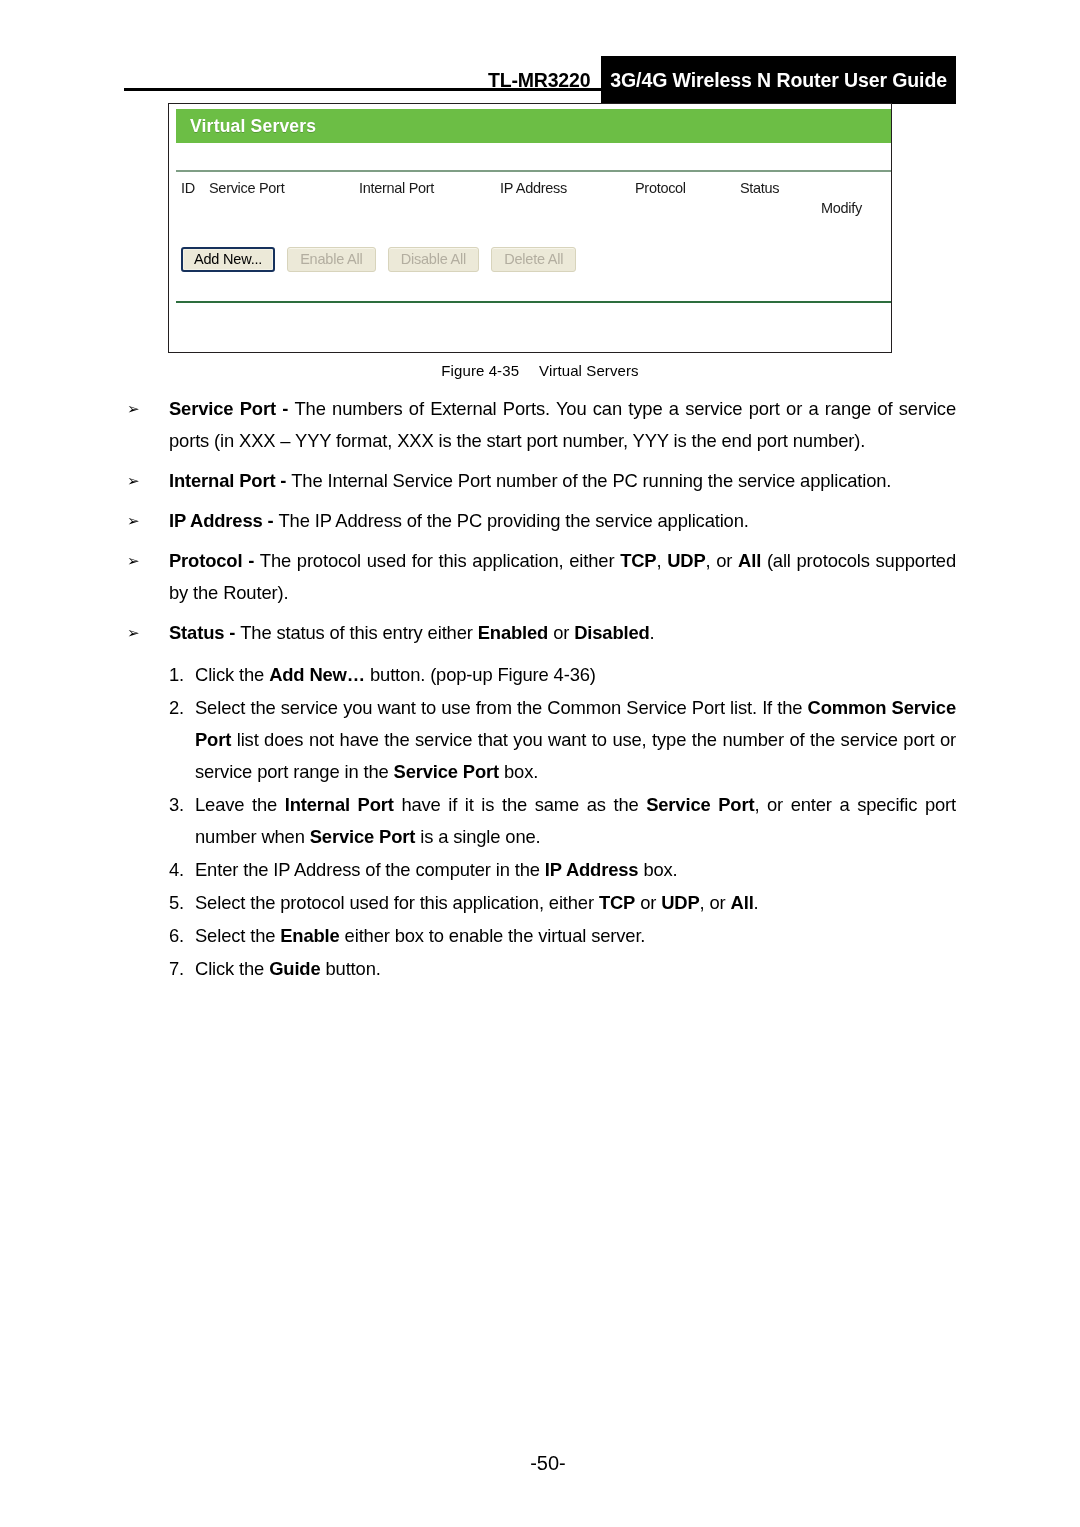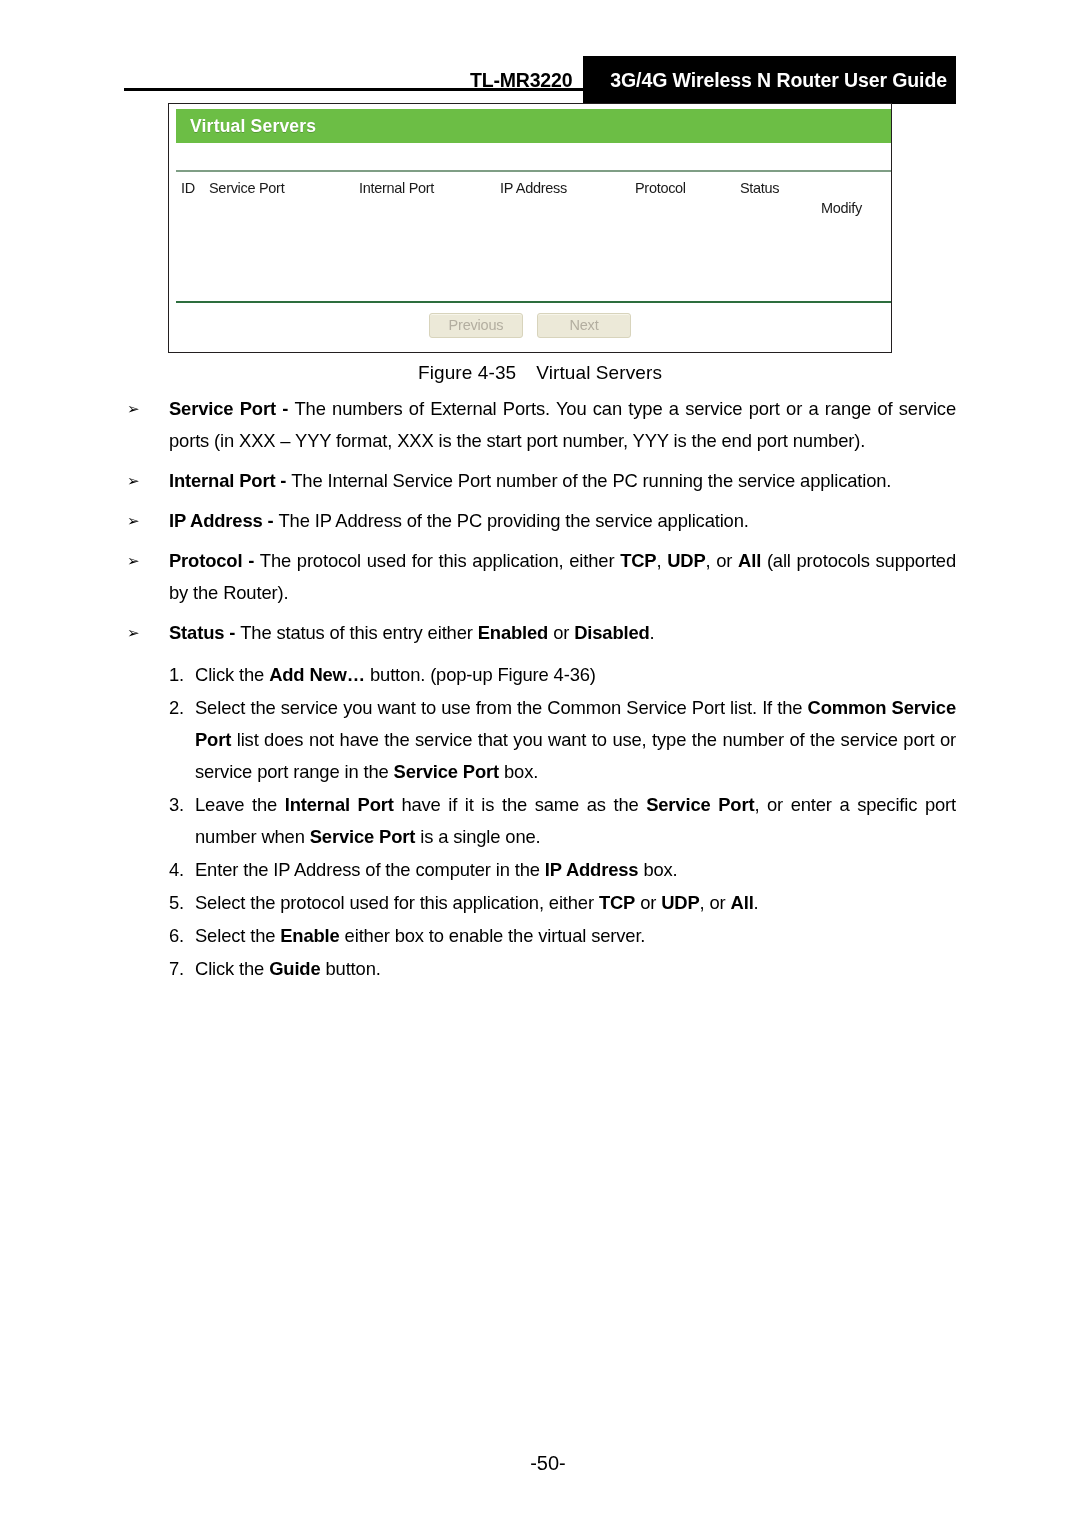--- a/index.html
+++ b/index.html
@@ -41,21 +41,21 @@
     white-space: nowrap;
   }
   .hdr-chip {
     background: #000000;
     color: #ffffff;
     font-size: 19.5px;
     font-weight: bold;
     letter-spacing: -0.1px;
     display: flex;
     align-items: center;
-    padding: 0 9px 0 27px;
+    padding: 0 9px 0 9px;
     white-space: nowrap;
   }
   .hdr-rule {
     position: absolute;
     left: 124px;
     right: 124px;
     top: 88px;
     height: 3px;
     background: #000000;
   }
@@ -175,21 +175,21 @@
     gap: 14px;
   }
   .pager-row .xpbtn { min-width: 94px; text-align: center; }
 
   
   .fig-caption {
     position: absolute;
     left: 0; right: 0;
     top: 362px;
     text-align: center;
-    font-size: 19px;
+    font-size: 15px;
     color: #000;
     letter-spacing: 0.1px;
   }
   .fig-caption .gap { display: inline-block; width: 20px; }
 
   
   .content {
     position: absolute;
     left: 124px;
     top: 393px;
@@ -276,27 +276,29 @@
   <div class="tbl-head">
     <span class="th c0">ID</span>
     <span class="th c1">Service Port</span>
     <span class="th c2">Internal Port</span>
     <span class="th c3">IP Address</span>
     <span class="th c4">Protocol</span>
     <span class="th c5">Status</span>
     <span class="th c6">Modify</span>
   </div>
 
+  <div class="btn-row">
+    <button class="xpbtn primary">Add New...</button>
+    <button class="xpbtn">Enable All</button>
+    <button class="xpbtn">Disable All</button>
+    <button class="xpbtn">Delete All</button>
+  </div>
 
   <div class="rule-green-strong"></div>
 
-  <div class="pager-row">
-    <button class="xpbtn">Previous</button>
-    <button class="xpbtn">Next</button>
-  </div>
 </div>
 
 <div class="fig-caption">
   <span>Figure 4-35</span><span class="gap"></span><span>Virtual Servers</span>
 </div>
 
 <div class="content">
 
   <div class="bullet">
     <span class="arrow">➢</span>

